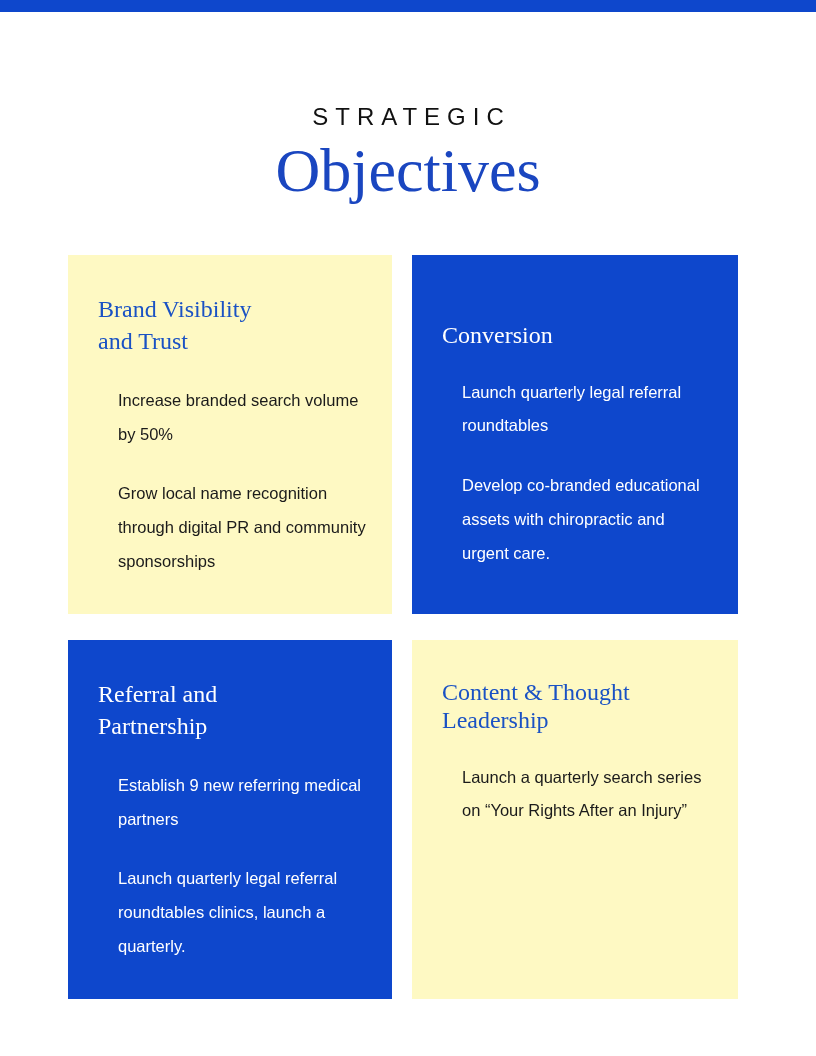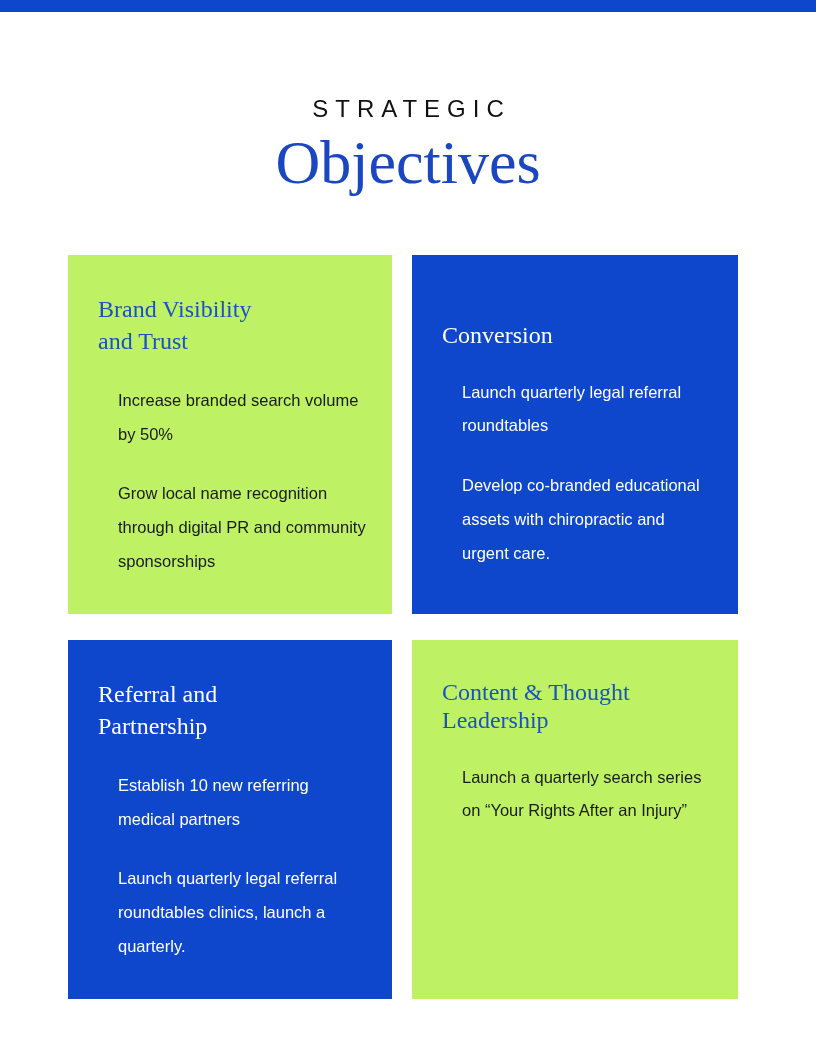--- a/index.html
+++ b/index.html
@@ -20,21 +20,21 @@
     position: absolute;
     top: 0;
     left: 0;
     width: 816px;
     height: 12px;
     background: #0e47cc;
   }
 
   .header {
     position: absolute;
-    top: 96px;
+    top: 104px;
     left: 0;
     width: 816px;
     text-align: center;
   }
 
   .eyebrow {
     font-family: "Liberation Sans", sans-serif;
     font-size: 24px;
     letter-spacing: 7px;
     color: #111111;
@@ -64,21 +64,21 @@
     grid-row-gap: 26px;
   }
 
   .card {
     box-sizing: border-box;
     padding: 38px 26px 30px 30px;
     min-height: 359px;
   }
 
   .card.light {
-    background: #bef264;
+    background: #fef9c3;
   }
 
   .card.blue {
     background: #0e47cc;
   }
 
   .card-title {
     font-family: "Liberation Serif", serif;
     font-size: 24px;
     font-weight: 400;
@@ -155,21 +155,21 @@
       <p class="bullet">Develop co-branded educational assets with chiropractic and urgent care.</p>
     </div>
   </div>
 
   <div class="card blue">
     <div class="card-title">
       <span>Referral and</span><br>
       <span>Partnership</span>
     </div>
     <div class="card-body">
-      <p class="bullet">Establish 10 new referring medical partners</p>
+      <p class="bullet">Establish 9 new referring medical partners</p>
       <p class="bullet">Launch quarterly legal referral roundtables clinics, launch a quarterly.</p>
     </div>
   </div>
 
   <div class="card light">
     <div class="card-title tight">
       <span>Content &amp; Thought</span><br>
       <span>Leadership</span>
     </div>
     <div class="card-body">

